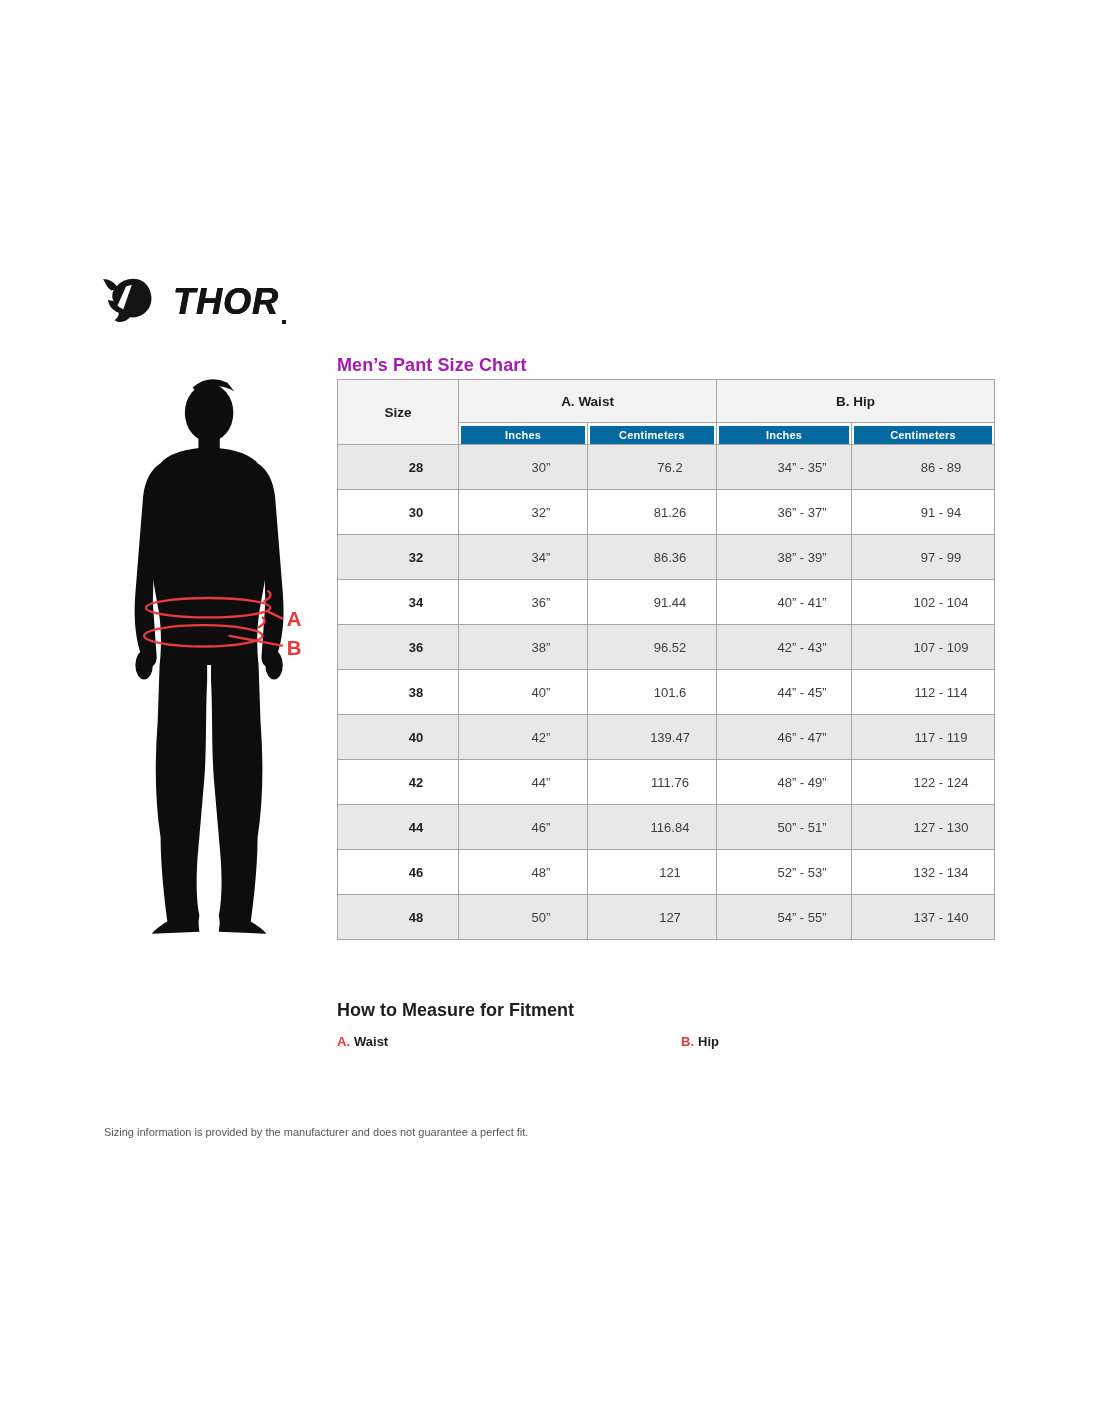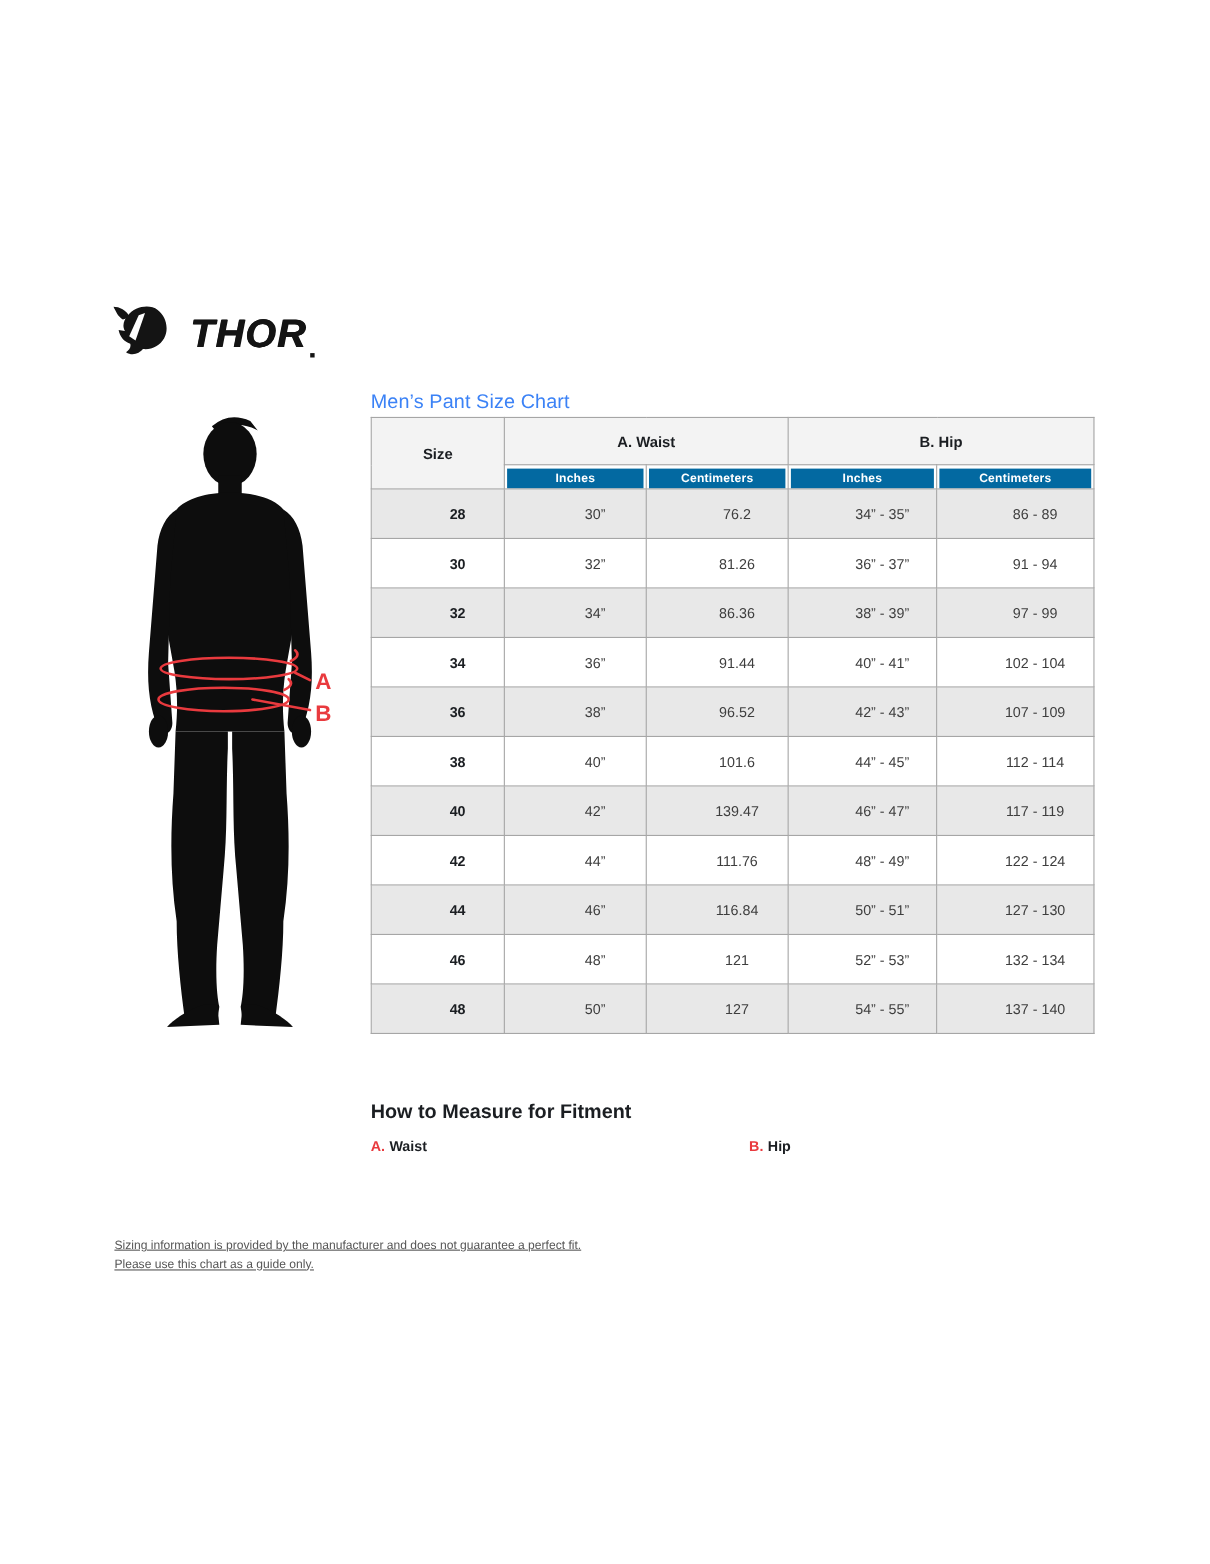--- a/index.html
+++ b/index.html
@@ -19,21 +19,21 @@
     margin-left:16px;
   }
   .logo-dot { width:4px; height:4px; background:#141414; align-self:flex-end; margin:0 0 4px -1px; }
 
   
   .figure-wrap { position:absolute; left:114px; top:372px; width:196px; height:582px; }
 
   
   .chart-title {
     position:absolute; left:337px; top:355px;
-    font-size:18px; font-weight:normal; color:#3b82f6; letter-spacing:0.1px;
+    font-size:18px; font-weight:bold; color:#a21caf; letter-spacing:0.1px;
   }
 
   
   .size-table {
     position:absolute; left:337px; top:379px; width:657px;
     border-collapse:collapse; table-layout:fixed;
   }
   .size-table th, .size-table td {
     border:1px solid #a6a6a6; text-align:center; vertical-align:middle;
   }
@@ -57,21 +57,21 @@
   .measure-item { position:absolute; top:1034px; width:335px; }
   .measure-item.item-a { left:337px; }
   .measure-item.item-b { left:681px; }
   .measure-head { font-size:13px; font-weight:bold; color:#1b1e22; margin-bottom:3px; }
   .measure-head .prefix { color:#e93a3e; margin-right:4px; }
   .measure-body { font-size:11.5px; color:#4c4c4c; line-height:1.55; }
 
   
   .disclaimer {
     position:absolute; left:104px; top:1124px;
-    font-size:11px; color:#565656; line-height:1.6;text-decoration:underline;
+    font-size:11px; color:#565656; line-height:1.6;
   }
 </style>
 </head>
 <body>
 
 <div class="logo">
   <span>
     <svg width="50" height="48" viewBox="0 0 52 50">
       <path fill="#141414" d="M16,13 C12,6 6,3 0,3 C3,8 4,12 9,15 Z"></path>
       <path fill="#141414" d="M14,11 C20,3 34,0 42,6 C50,12 53,24 48,33 C44,40 36,44 28,43 C25,47 18,50 12,46 C15,44 17,41 16,38 C10,36 6,31 5,25 L11,26 C8,21 10,15 14,11 Z"></path>
@@ -234,14 +234,13 @@
 </div>
 
 <div class="measure-item item-b">
   <div class="measure-head">
     <span class="prefix">B.</span><span>Hip</span>
   </div>
 </div>
 
 <div class="disclaimer">
   <div>Sizing information is provided by the manufacturer and does not guarantee a perfect fit.</div>
-  <div>Please use this chart as a guide only.</div>
 </div>
 
 </body></html>

